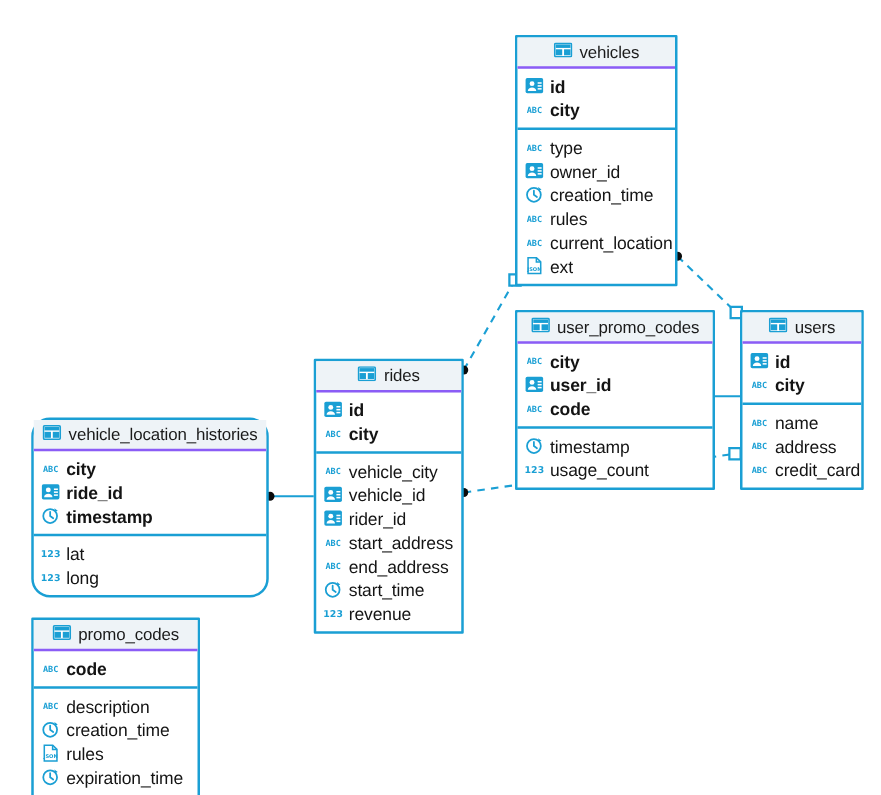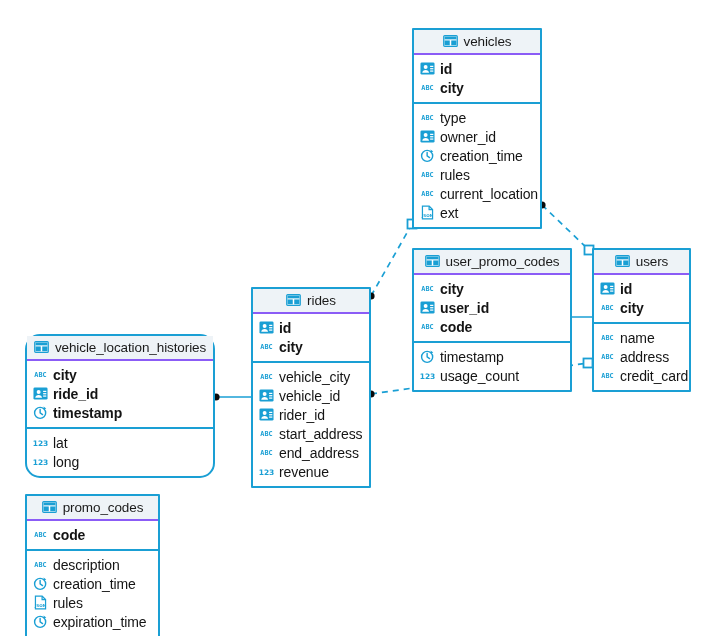--- a/index.html
+++ b/index.html
@@ -394,20 +394,30 @@
         <div class="row">
           <span>
             <svg class="ico" viewBox="0 0 18 16">
               <text x="9" y="11.6" font-family="DejaVu Sans Mono, monospace" font-size="8.2" font-weight="bold" fill="#1a9fd4" text-anchor="middle">ABC</text>
             </svg>
           </span>
           <span class="lbl">end_address</span>
         </div>
         <div class="row">
           <span>
+            <svg class="ico" viewBox="0 0 16 16">
+              <circle cx="7.6" cy="8.4" r="5.9" fill="none" stroke="#1a9fd4" stroke-width="1.5"></circle>
+              <path d="M7.6 4.8V8.4l2.6 1.8" fill="none" stroke="#1a9fd4" stroke-width="1.5" stroke-linecap="round"></path>
+              <path d="M11.2 1.6l2.9 2.2-2.4 1.1z" fill="#1a9fd4"></path>
+            </svg>
+          </span>
+          <span class="lbl">start_time</span>
+        </div>
+        <div class="row">
+          <span>
             <svg class="ico" viewBox="0 0 18 16">
               <text x="9" y="11.8" font-family="DejaVu Sans, sans-serif" font-size="9" font-weight="bold" fill="#1a9fd4" text-anchor="middle">123</text>
             </svg>
           </span>
           <span class="lbl">revenue</span>
         </div>
       </div>
     </div>
     <div class="table" style="left: 25px; top: 334px; width: 190px; border-radius: 15px;">
       <div class="tbl-header">

